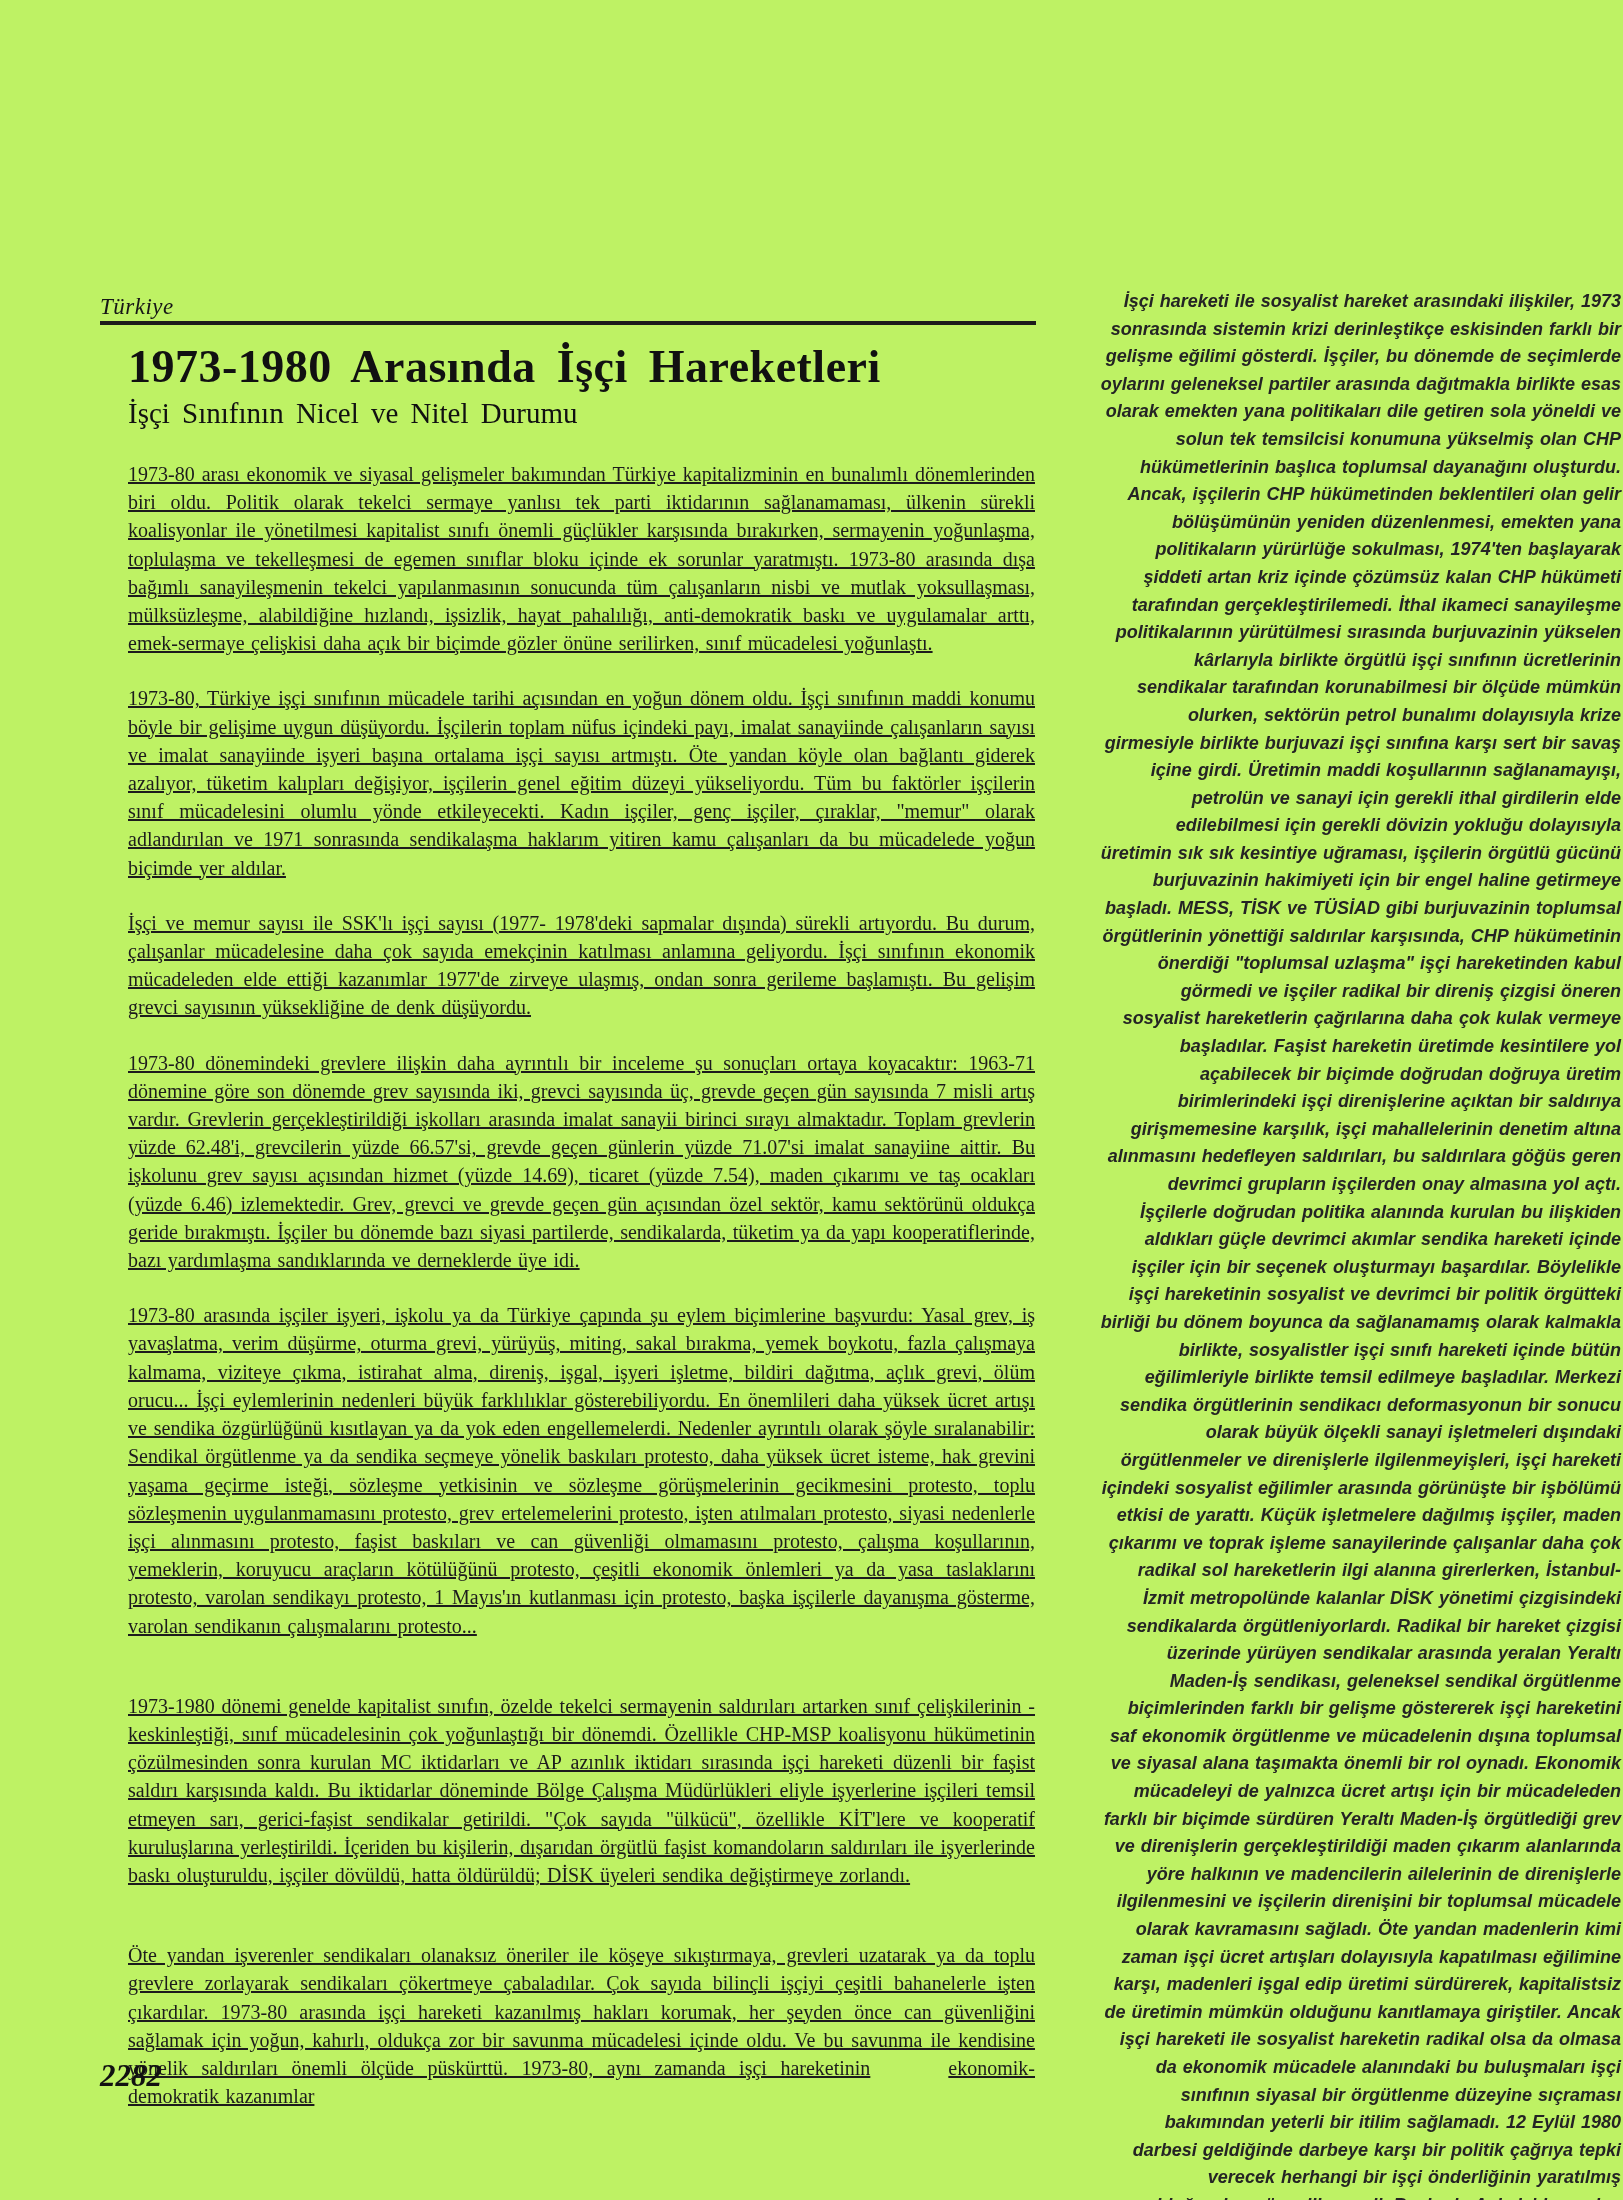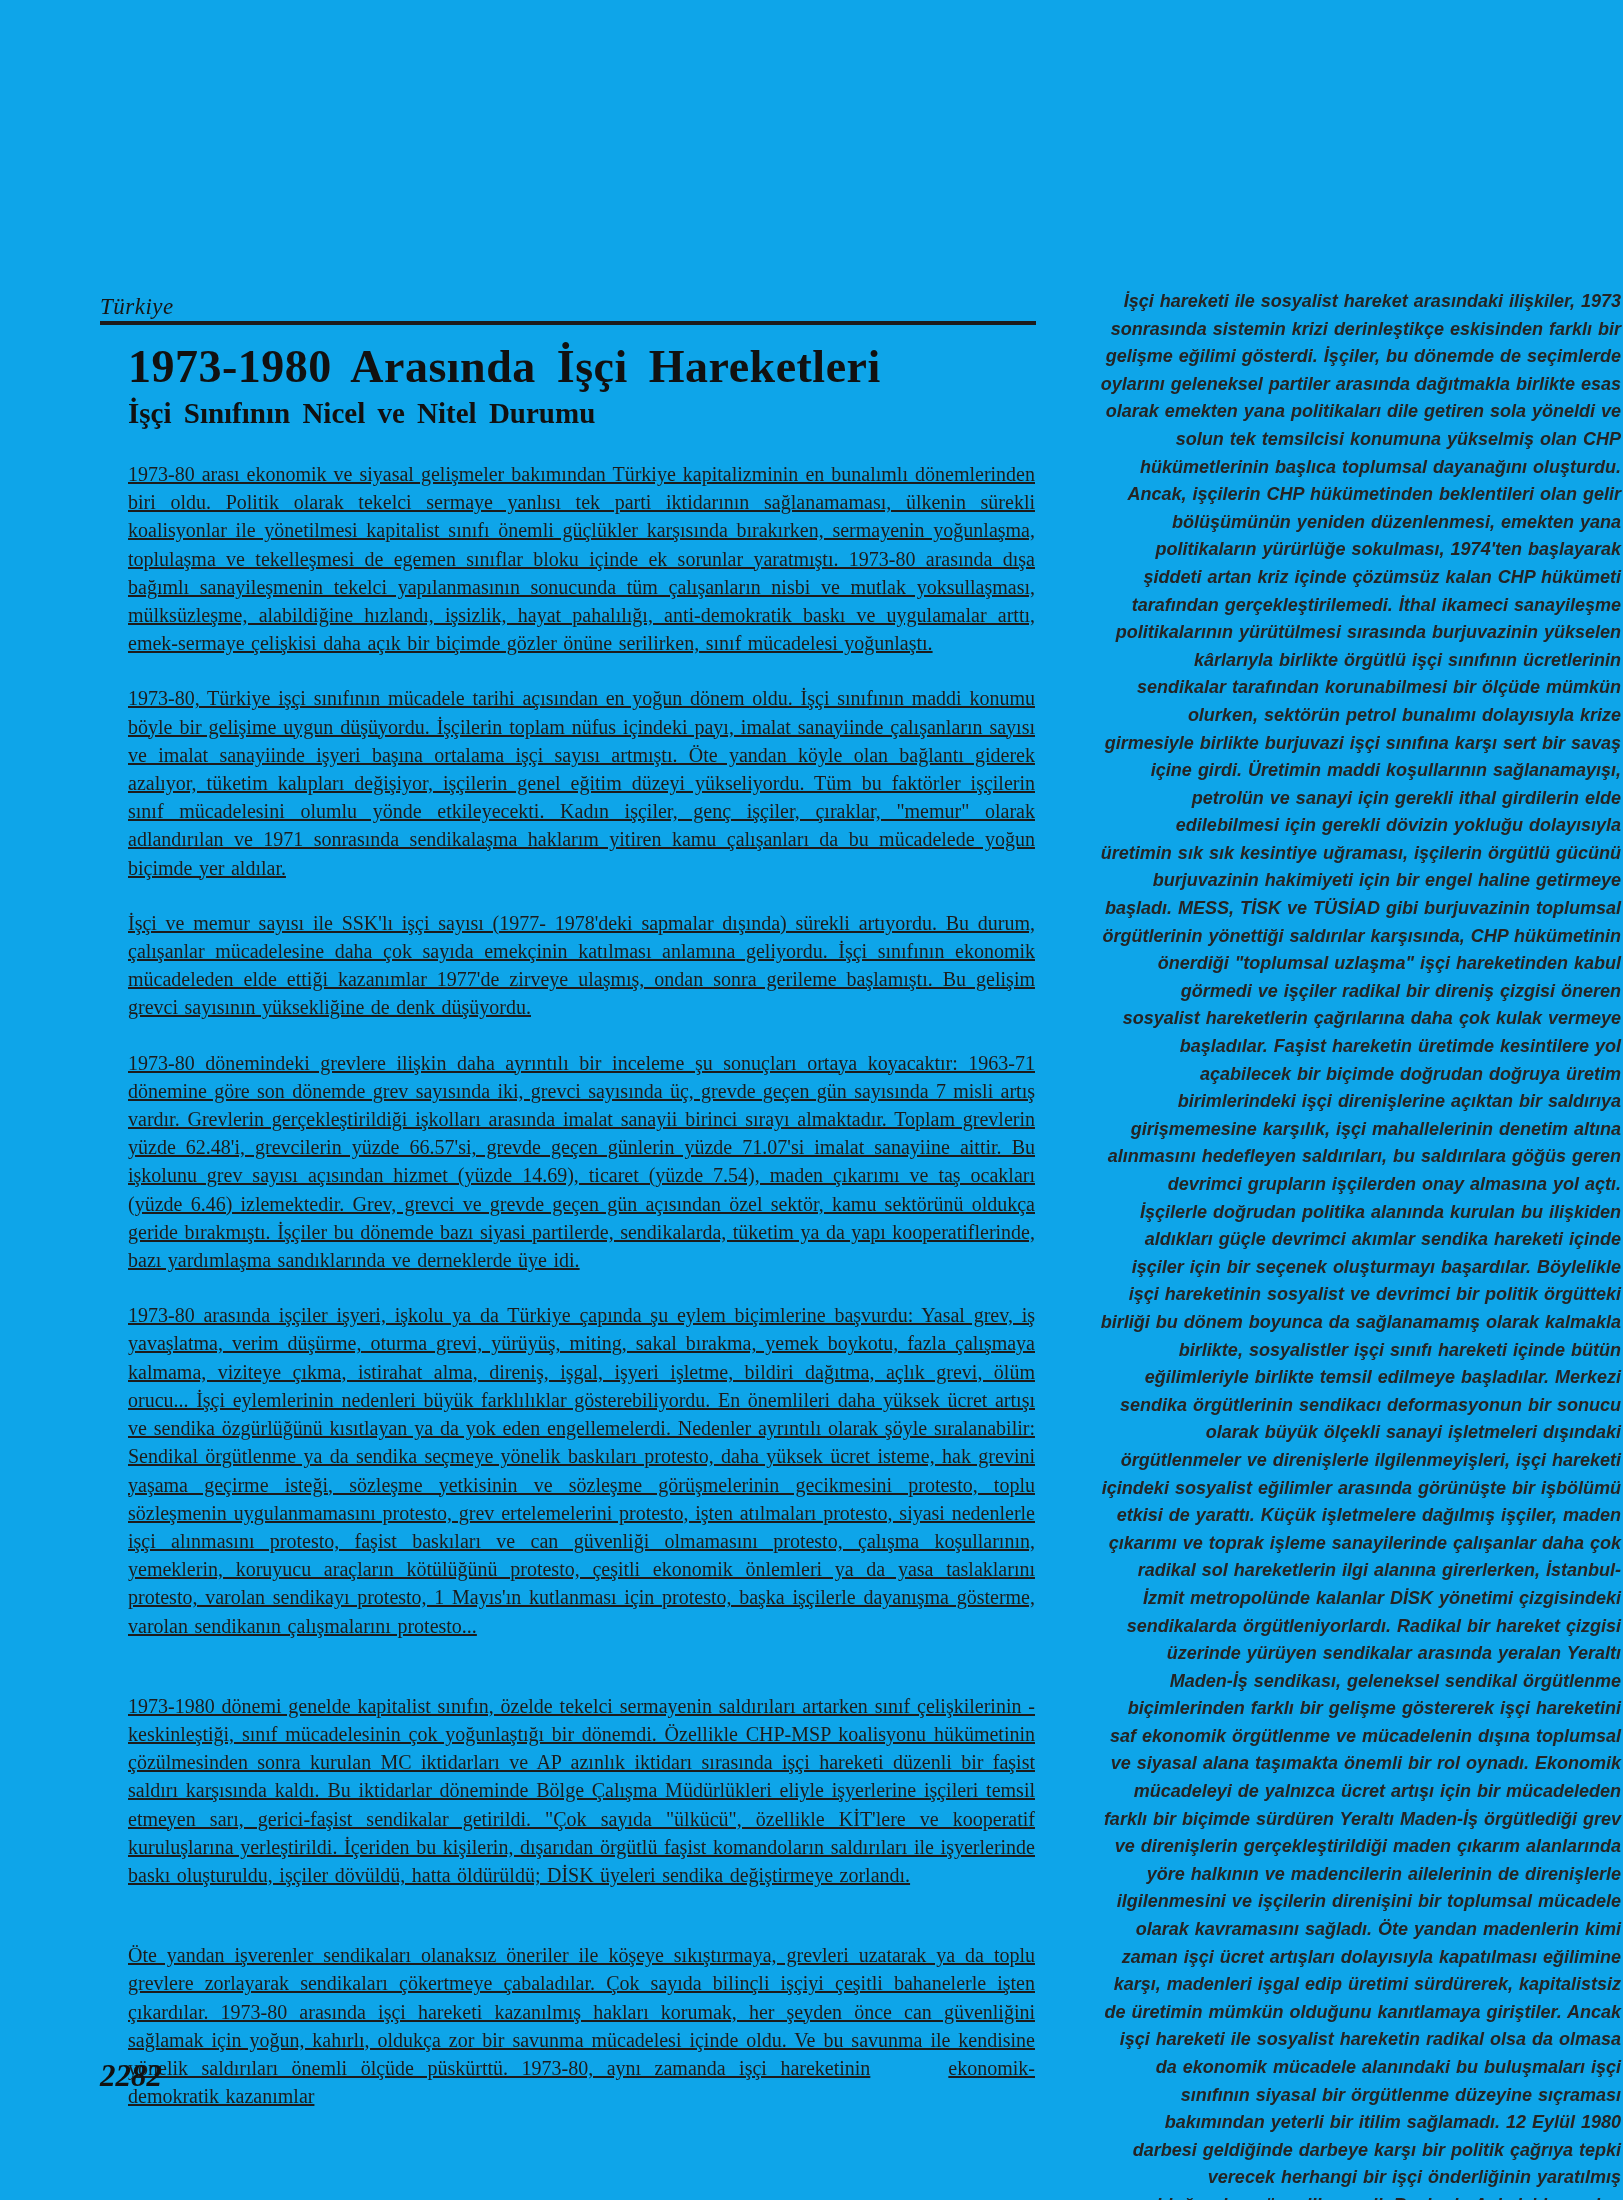--- a/index.html
+++ b/index.html
@@ -4,21 +4,21 @@
 <style>
   html, body {
     margin: 0;
     padding: 0;
     background: #f3f1e8;
   }
   .page {
     position: relative;
     width: 1623px;
     height: 2200px;
-    background: #0ea5e9;
+    background: #bef264;
     color: #1b1b1b;
     overflow: hidden;
   }
 
   
   .masthead {
     position: absolute;
     left: 100px;
     top: 294px;
     width: 936px;
@@ -51,21 +51,21 @@
     font-weight: bold;
     word-spacing: 9px;
     letter-spacing: 0.5px;
     color: #111;
     white-space: nowrap;
   }
   .article h2 {
     margin: 5px 0 0 0;
     font-size: 29px;
     line-height: 33px;
-    font-weight: bold;
+    font-weight: normal;
     word-spacing: 5px;
     color: #111;
   }
   .body-para {
     margin: 0 0 27px 0;
     font-size: 20px;
     line-height: 28.2px;
     text-align: justify;
     word-spacing: 1.5px;
     color: #1c1c1c;

